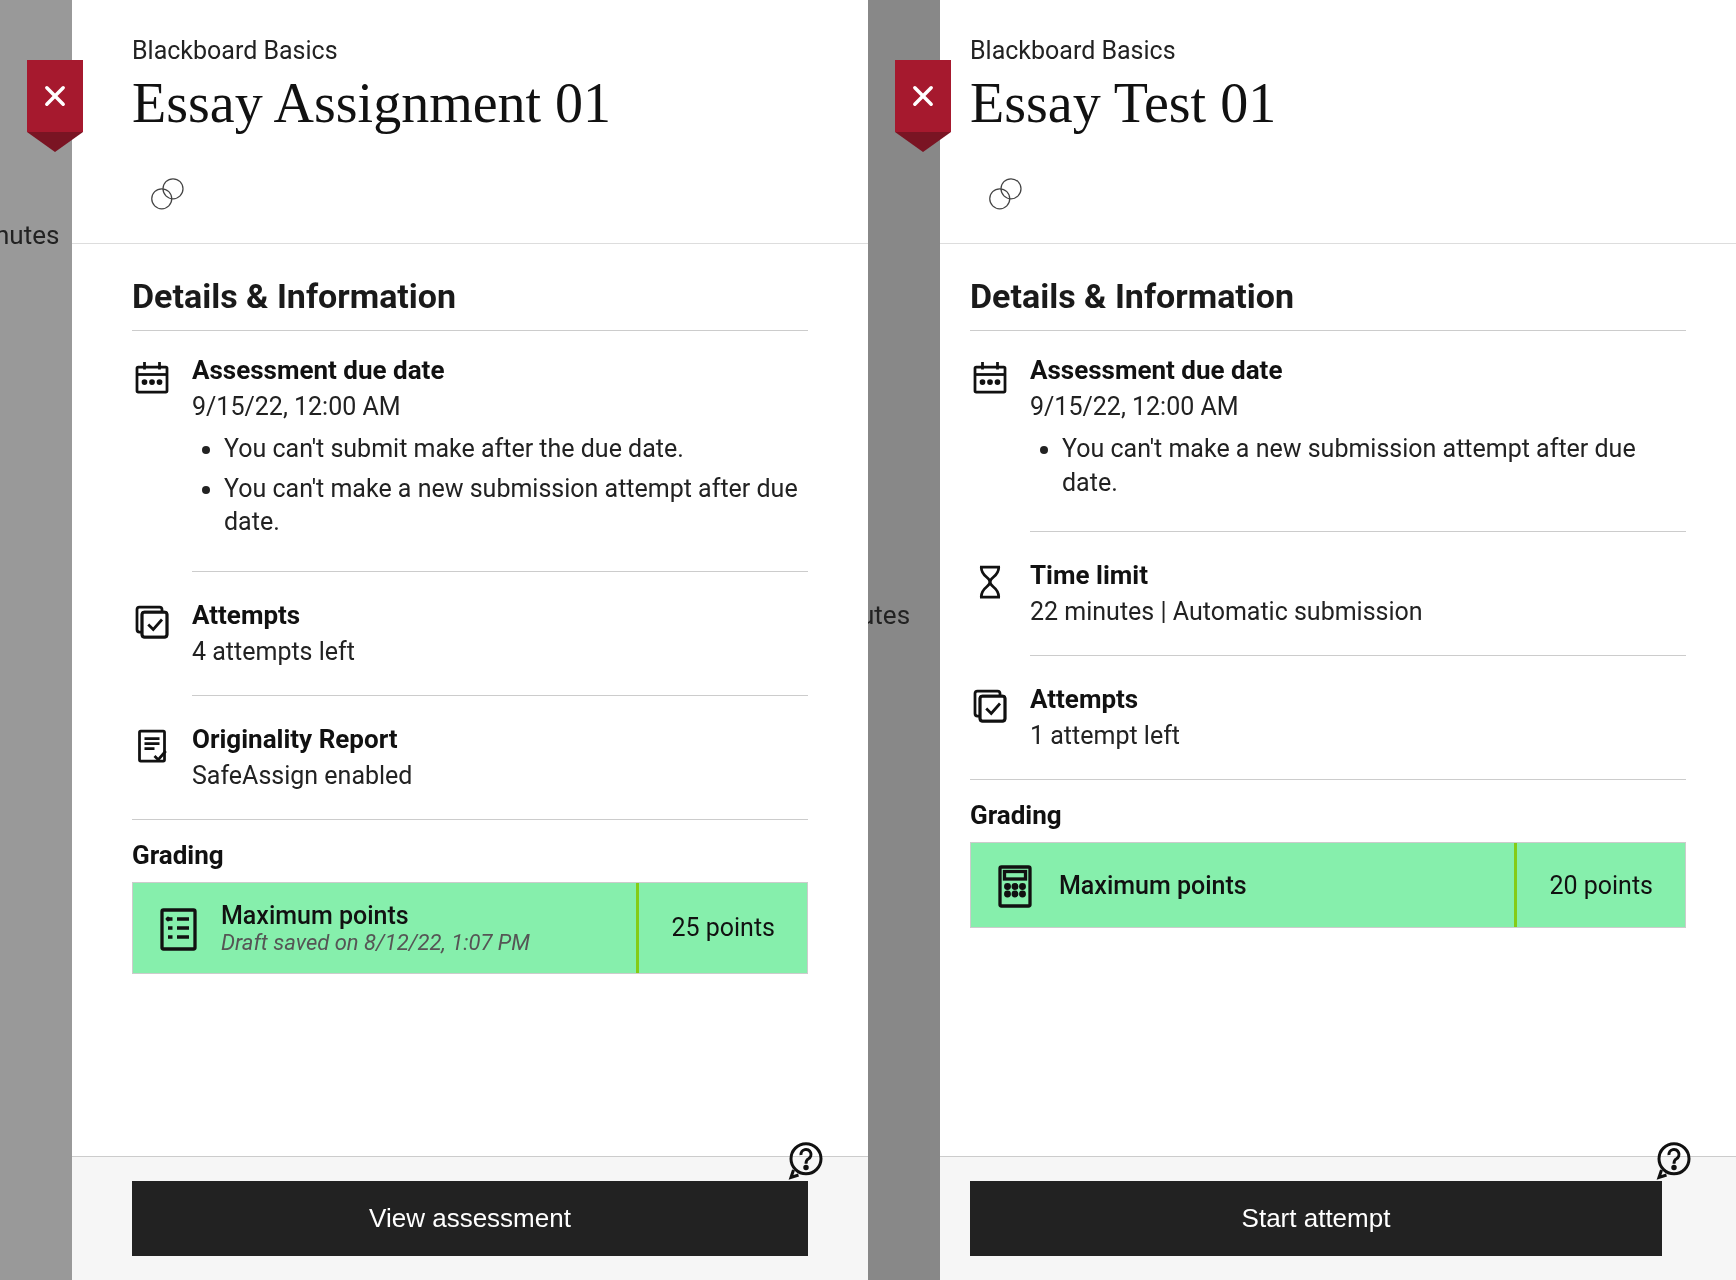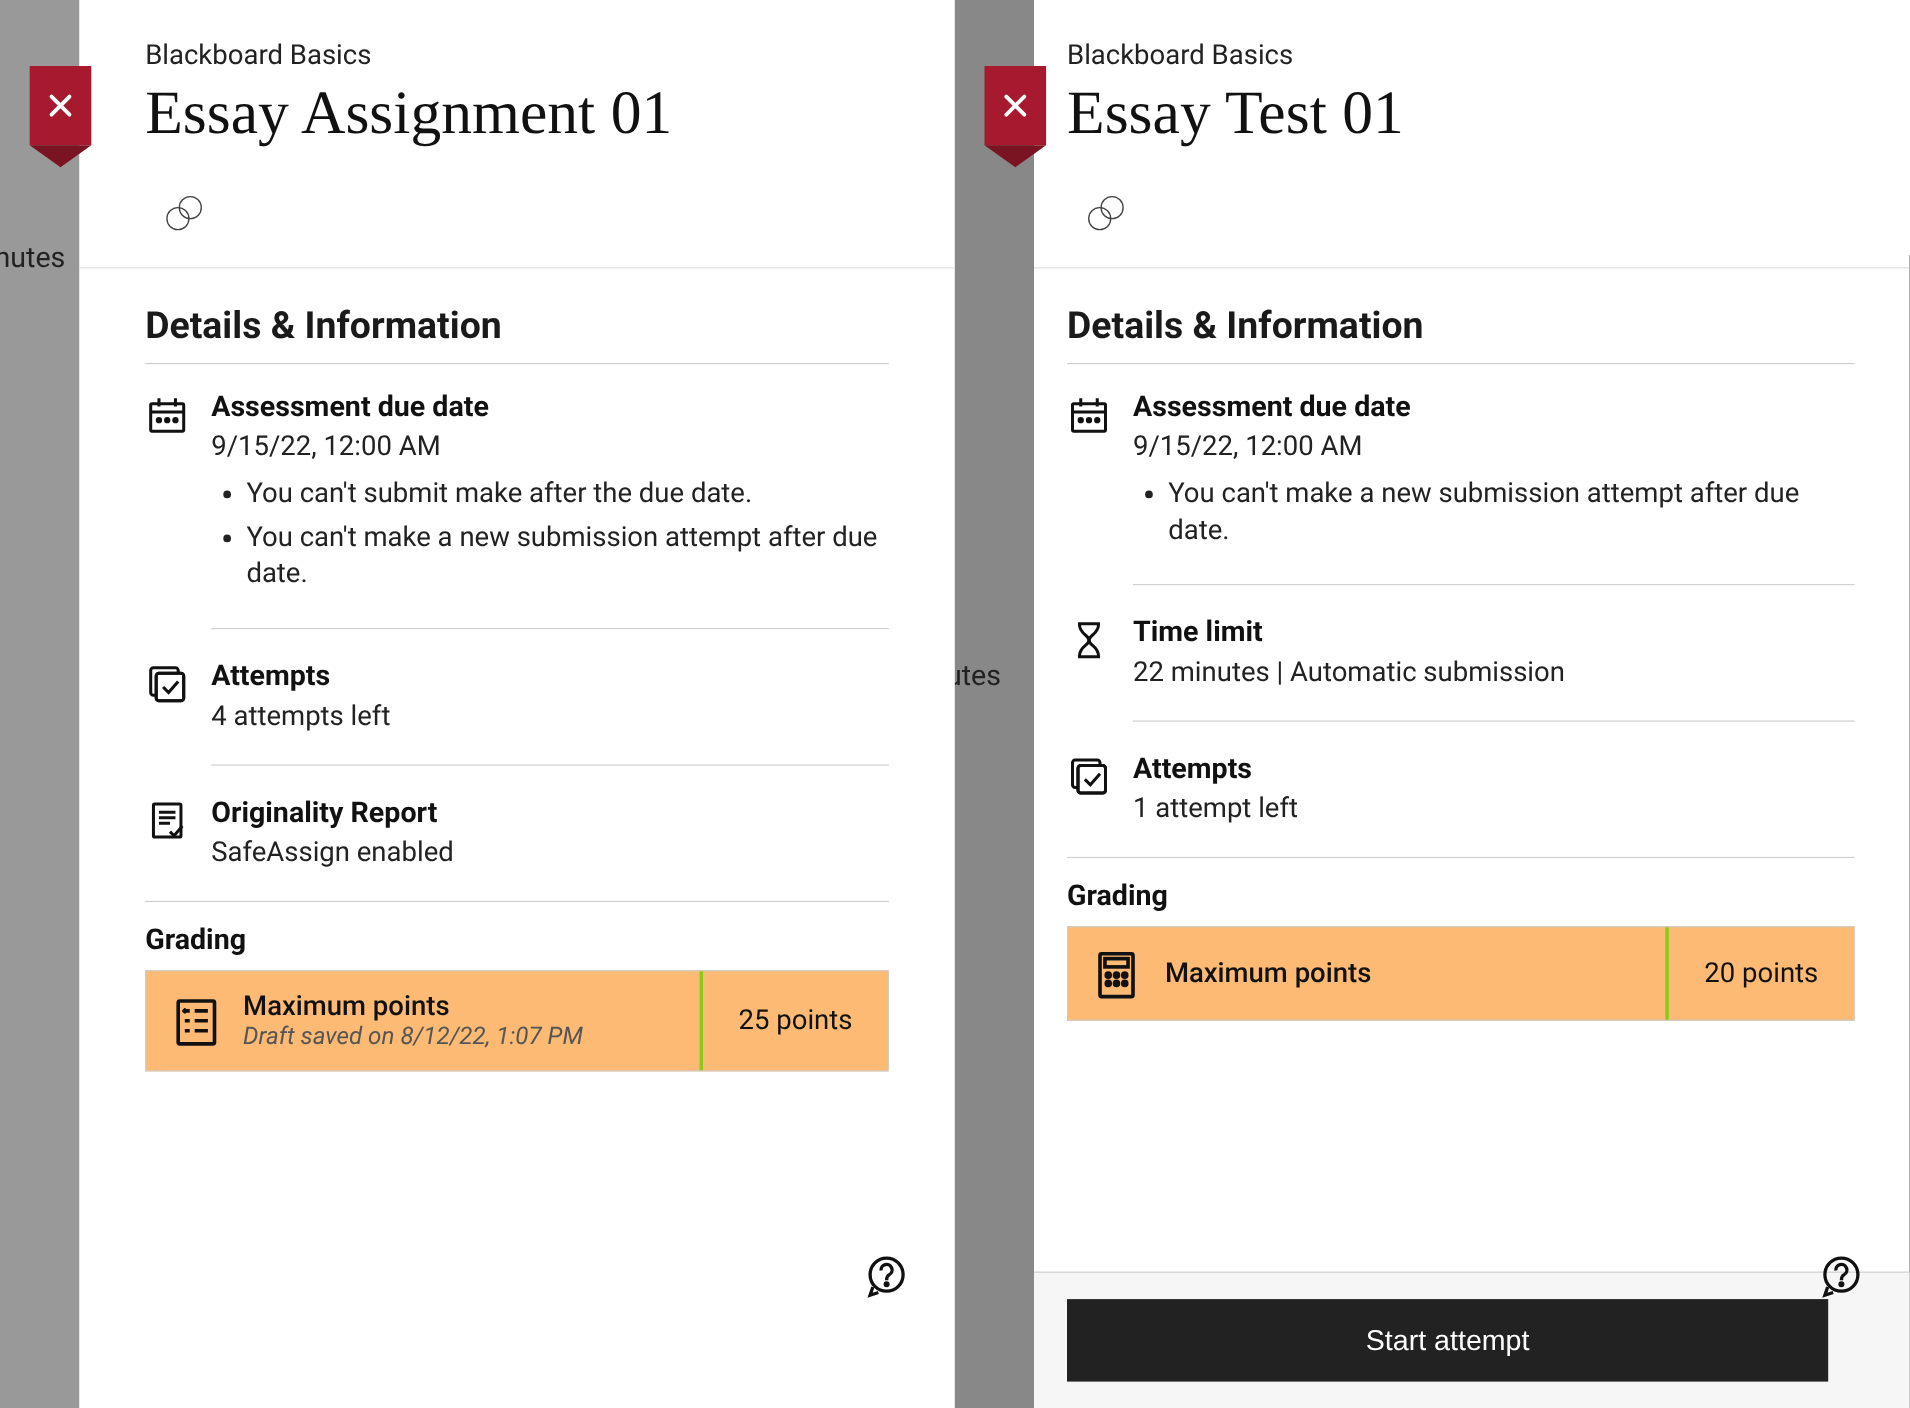--- a/index.html
+++ b/index.html
@@ -128,21 +128,21 @@
     font-size: 26px;
     font-weight: 700;
     color: #111;
     margin-top: 20px;
     margin-bottom: 12px;
   }
   .grading-box {
     border: 1px solid #ccc;
     display: flex;
     align-items: stretch;
-    background: #fdba74;
+    background: #86efac;
     gap: 40px;
   }
   .grading-left {
     flex: 1;
     display: flex;
     align-items: center;
     gap: 20px;
     padding: 18px 20px;
   }
   .grading-left svg { width: 48px; height: 48px; stroke:#111; fill:none; stroke-width:2.2; flex-shrink:0;}
@@ -287,20 +287,23 @@
     <div class="help-bubble">
       <svg viewBox="0 0 32 32">
           <circle cx="16" cy="15" r="12"></circle>
           <path d="M6 24 l-2 6 l6 -2"></path>
           <path d="M12 12 a4 4 0 1 1 6 3 c-2 1 -2 3 -2 4"></path>
           <circle cx="16" cy="22" r="1" fill="#111"></circle>
         </svg>
     </div>
   </div>
 
+  <div class="footer">
+    <button class="primary-btn">View assessment</button>
+  </div>
 </div>
 
 <div class="panel right">
 
   <div class="close-tab">
     <svg viewBox="0 0 24 24">
         <path d="M5 5 L19 19 M19 5 L5 19" stroke-width="3" stroke-linecap="round"></path>
       </svg>
   </div>
 

